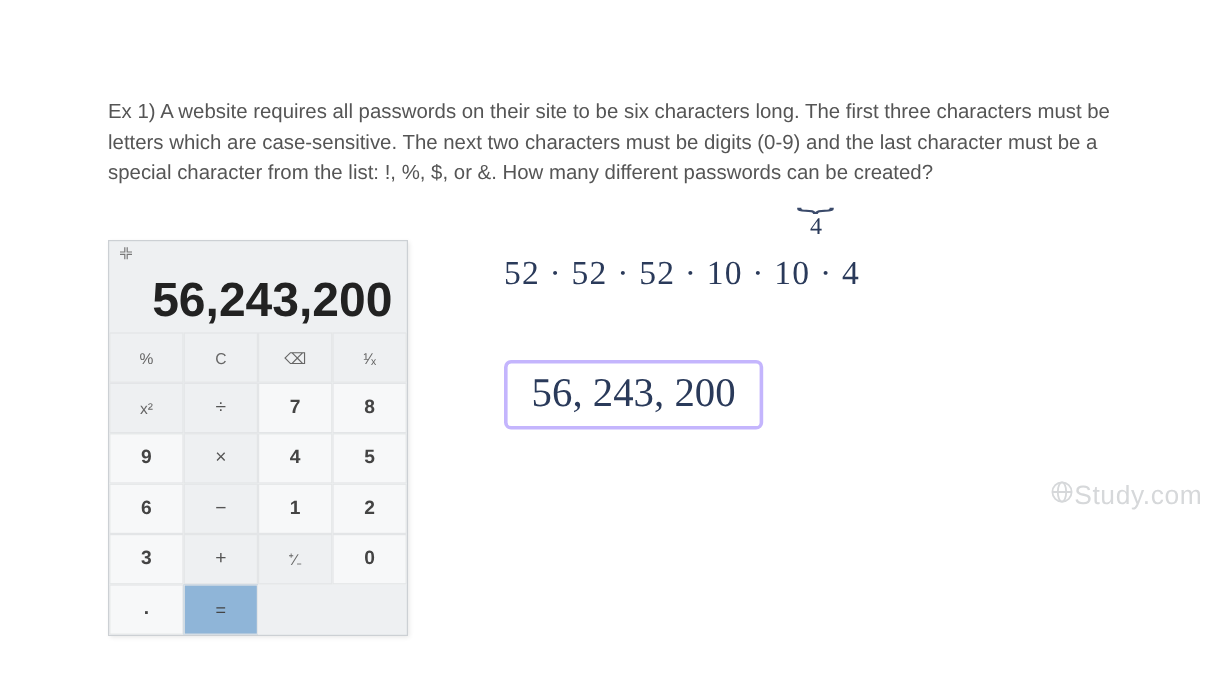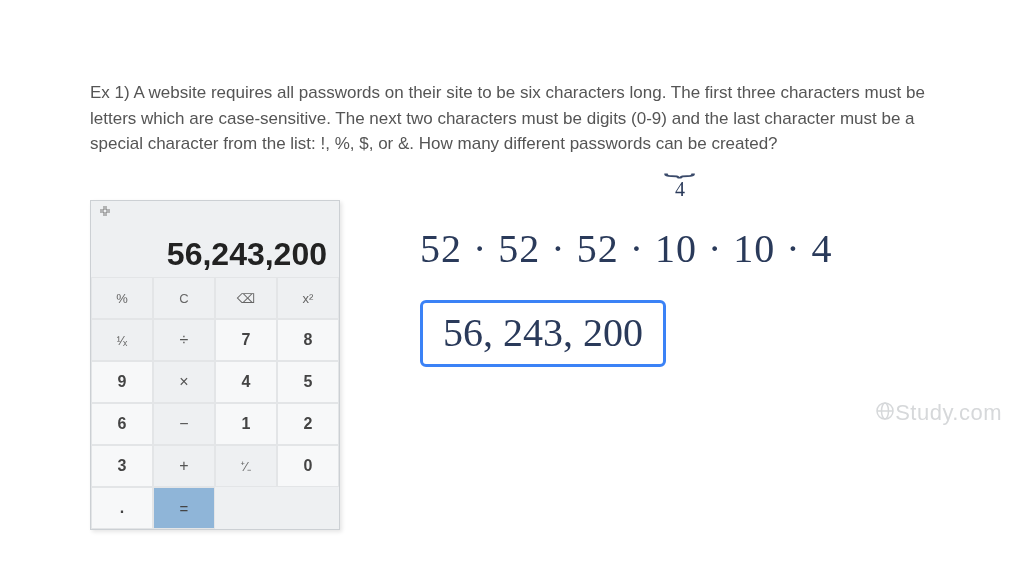--- a/index.html
+++ b/index.html
@@ -13,37 +13,37 @@
   .annot-brace .num { font-family: "Comic Sans MS", cursive; font-size: 20px; color: #2a3a5a; }
 
   .calc {
     position: absolute; left: 90px; top: 200px; width: 250px;
     background: #eef0f2; border: 1px solid #ccd0d4; box-shadow: 2px 2px 4px rgba(0,0,0,0.1);
   }
   .calc-top { height: 20px; display:flex; align-items:center; }
   .calc-top .expand { width:16px; height:14px; margin-left:6px; display:flex; align-items:center; justify-content:center; }
   .calc-display {
     height: 56px; text-align: center; padding: 8px 12px 4px 0;
-    font-size: 32px; font-weight: 700; color: #222;
+    font-size: 40px; font-weight: 700; color: #222;
     display:flex; align-items:flex-end; justify-content:flex-end;
   }
   .calc-grid { display: grid; grid-template-columns: repeat(4, 1fr); }
   .calc-btn {
     height: 42px; display:flex; align-items:center; justify-content:center;
     font-size: 15px; color:#444; background:#f7f8f9; border:1px solid #e3e5e7;
     cursor: pointer;
   }
   .calc-btn.fn { background:#eef0f2; color:#666; font-size:13px; }
   .calc-btn.op { background:#eef0f2; color:#555; font-size:16px; }
   .calc-btn.num { font-weight:700; font-size:16px; }
   .calc-btn.eq { background:#8fb5d8; }
 
   .handwrite { position:absolute; left:420px; font-family:"Comic Sans MS","Segoe Script",cursive; color:#2a3a5a; }
-  .hw-expr { top:225px; font-size:40px; letter-spacing:1px; }
-  .hw-answer { top:300px; font-size:40px; padding:6px 20px 8px 20px; border:3px solid #3b82f6; border-radius:6px; }
+  .hw-expr { top:213px; font-size:28px; letter-spacing:1px; }
+  .hw-answer { top:300px; font-size:34px; padding:6px 20px 8px 20px; border:3px solid #c4b5fd; border-radius:6px; }
 
   .watermark {
     position:absolute; right:22px; bottom:14px; color:#d6d8da;
     font-size:22px; font-family:"Segoe UI",Arial,sans-serif; letter-spacing:0.5px;
     display:flex; align-items:center; gap:0;
   }
   .watermark .globe { font-size:20px; }
 </style>
 </head>
 <body>
@@ -63,22 +63,22 @@
         <svg width="12" height="12" viewBox="0 0 12 12">
             <path d="M1 5 L5 5 L5 1 M7 1 L7 5 L11 5 M11 7 L7 7 L7 11 M5 11 L5 7 L1 7" stroke="#777" stroke-width="1" fill="none"></path>
           </svg>
       </span>
     </div>
     <div class="calc-display">56,243,200</div>
     <div class="calc-grid" id="calc-grid">
         <div class="calc-btn fn">%</div>
         <div class="calc-btn fn">C</div>
         <div class="calc-btn fn">⌫</div>
+        <div class="calc-btn fn">¹⁄ₓ</div>
         <div class="calc-btn fn">x²</div>
-        <div class="calc-btn fn">¹⁄ₓ</div>
         <div class="calc-btn op">÷</div>
         <div class="calc-btn num">7</div>
         <div class="calc-btn num">8</div>
         <div class="calc-btn num">9</div>
         <div class="calc-btn op">×</div>
         <div class="calc-btn num">4</div>
         <div class="calc-btn num">5</div>
         <div class="calc-btn num">6</div>
         <div class="calc-btn op">−</div>
         <div class="calc-btn num">1</div>

